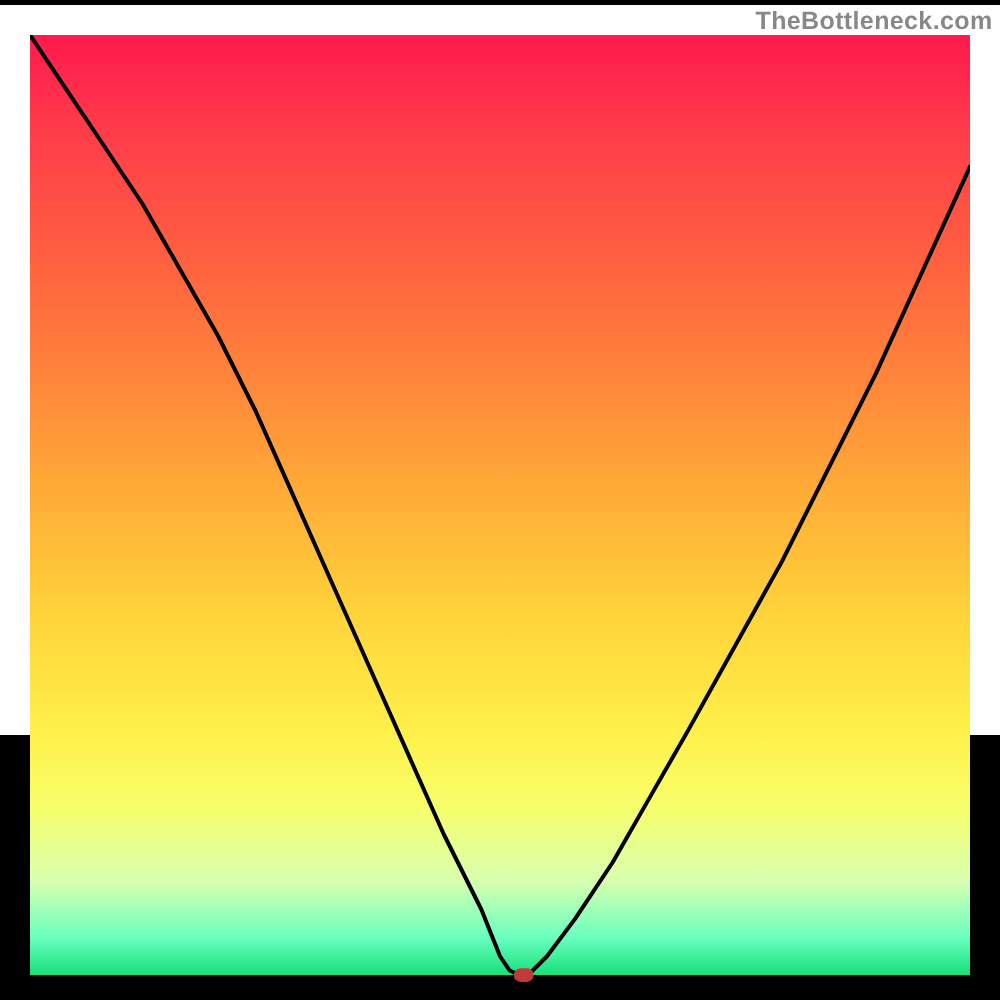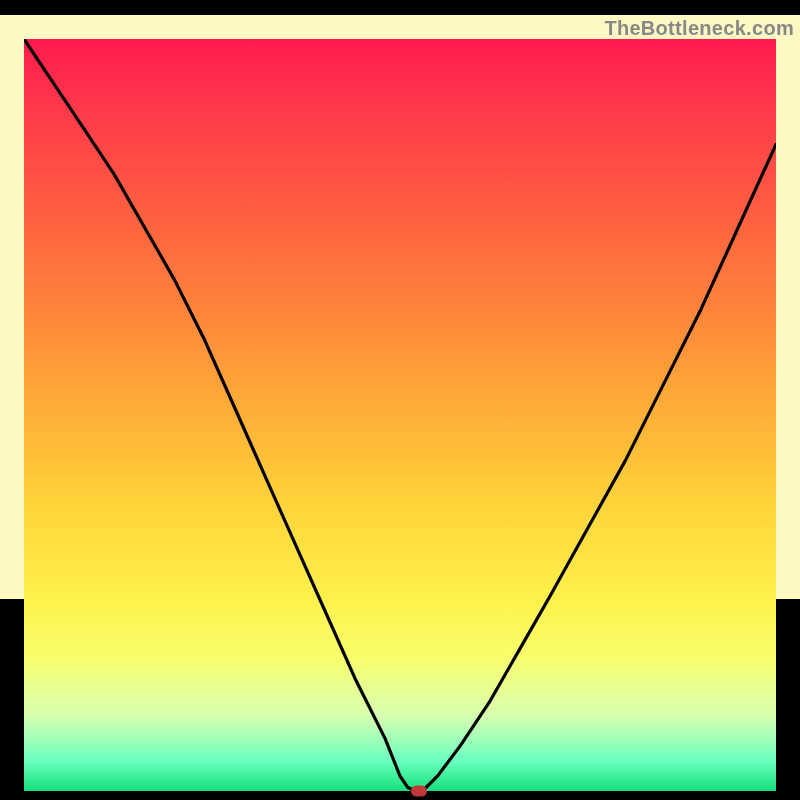--- a/index.html
+++ b/index.html
@@ -6,25 +6,25 @@
     margin: 0;
     padding: 0;
     width: 800px;
     height: 800px;
     background: #000;
     overflow: hidden;
     font-family: Arial, Helvetica, sans-serif;
   }
   .frame {
     position: absolute;
-    top: 15px;
+    top: 4px;
     left: 0;
     width: 800px;
     height: 584px;
-    background: #fef9c3;
+    background: #ffffff;
   }
   .plot {
     position: absolute;
     top: 24px;
     left: 24px;
     width: 752px;
     height: 752px;
     background: linear-gradient(to bottom,
       #ff1a4d 0%,
       #ff3b4a 10%,

